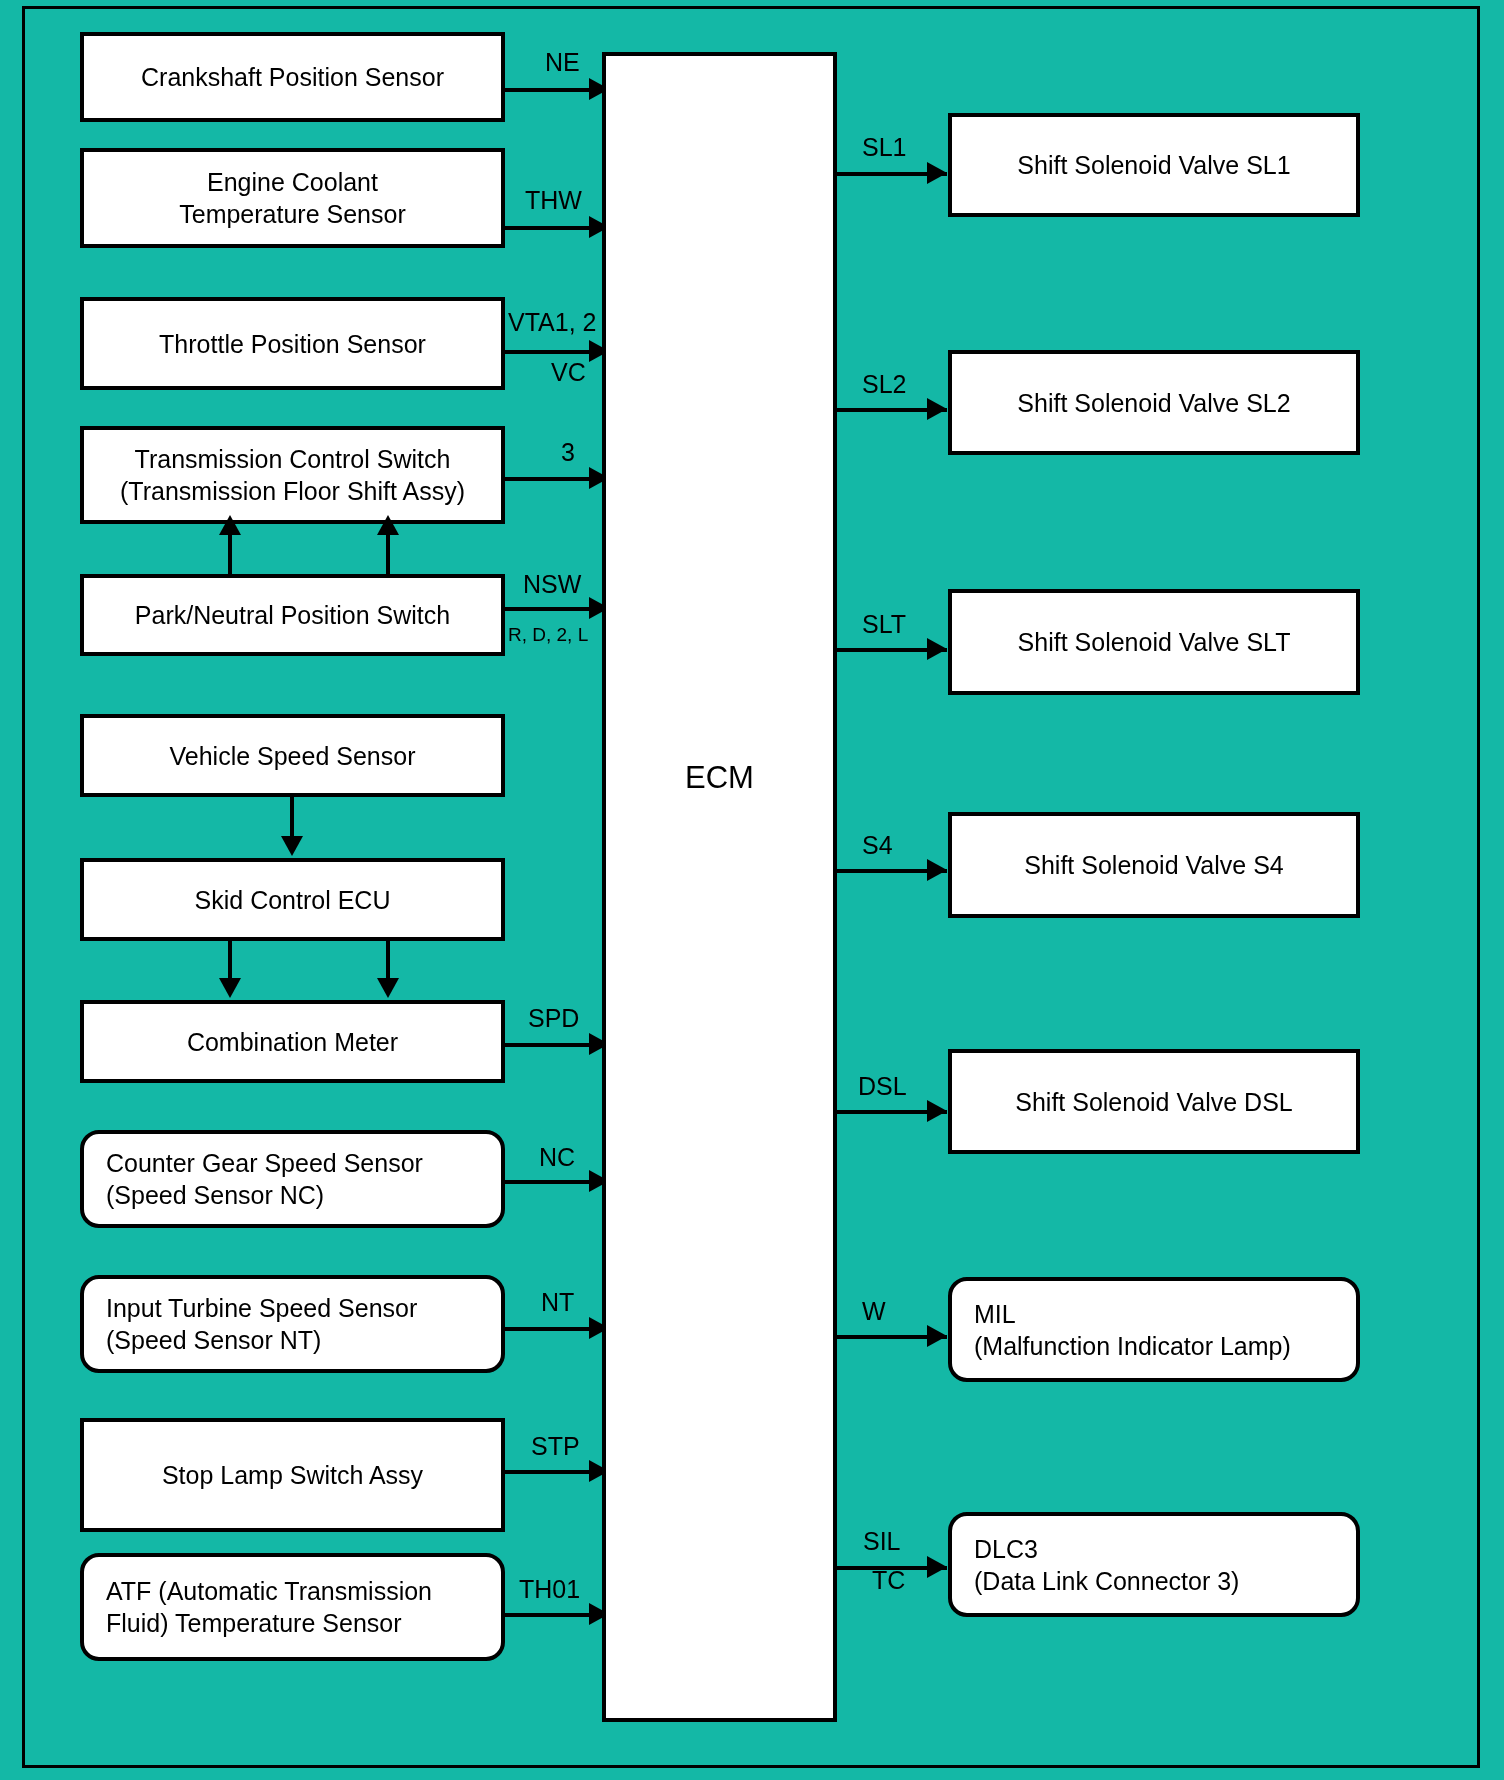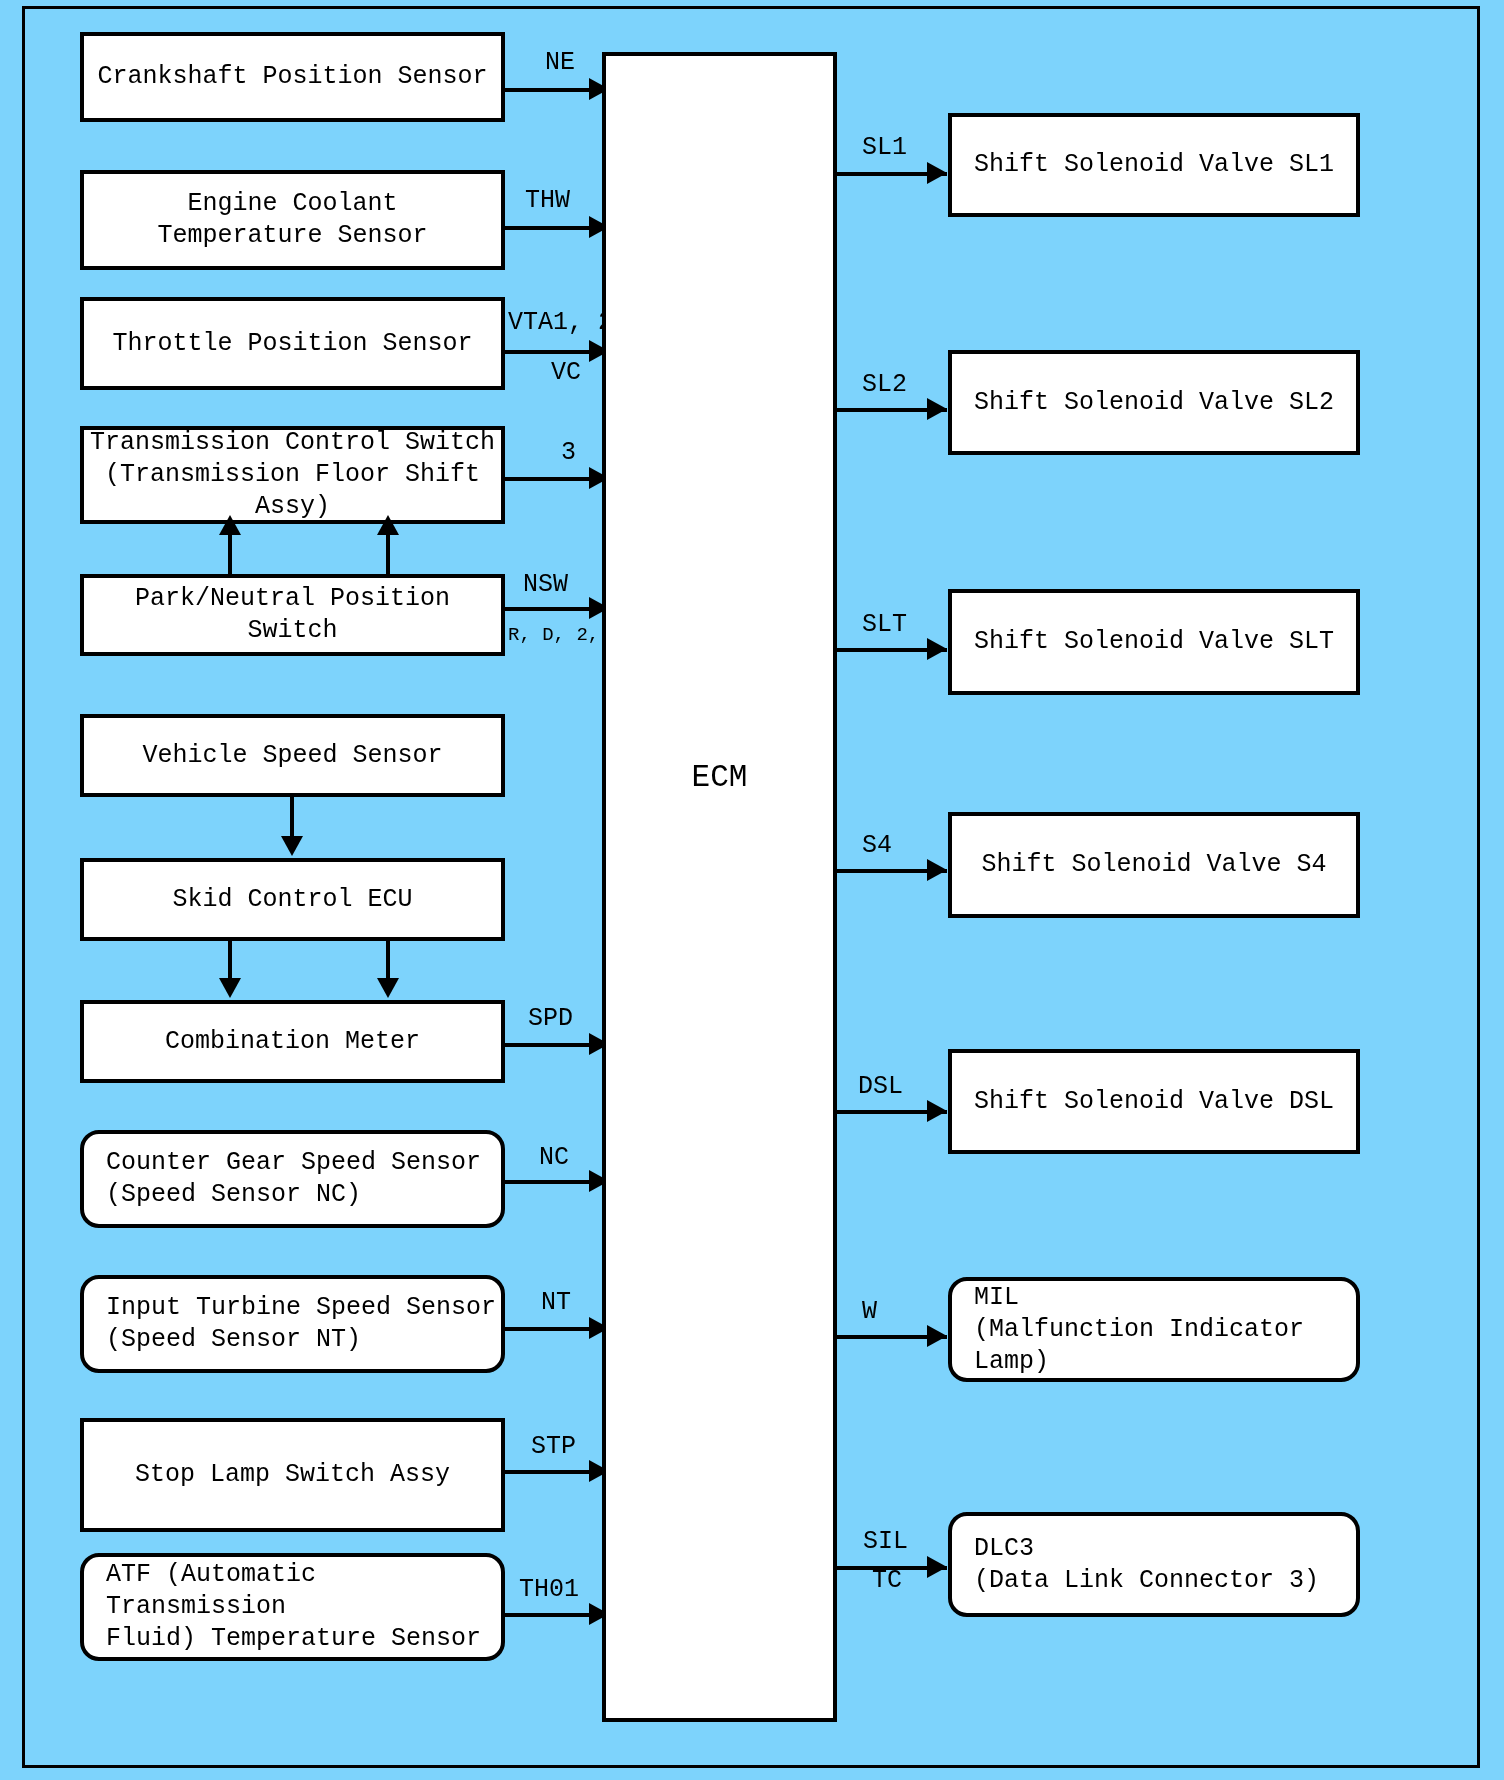--- a/index.html
+++ b/index.html
@@ -4,22 +4,22 @@
 <style>
   html, body {
     margin: 0;
     padding: 0;
     background: #ffffff;
   }
   #canvas {
     position: relative;
     width: 1504px;
     height: 1780px;
-    background: #7dd3fc;
-    font-family: Liberation Mono, monospace;
+    background: #14b8a6;
+    font-family: Liberation Sans, sans-serif;
     overflow: hidden;
   }
   
   #outer-frame {
     position: absolute;
     left: 22px;
     top: 6px;
     width: 1458px;
     height: 1762px;
     border: 3px solid #000000;
@@ -128,21 +128,21 @@
 
   <div id="outer-frame"></div>
 
   <div class="block center" style="left:80px; top:32px; width:425px; height:90px;">
     <span class="blabel">Crankshaft Position Sensor</span>
   </div>
   <div class="hline" style="left:505px; top:88px; width:100px;"></div>
   <div class="arrow-right" style="left:589px; top:78px;"></div>
   <div class="siglabel tal-left" style="left:545px; top:48px;">NE</div>
 
-  <div class="block center" style="left:80px; top:170px; width:425px; height:100px;">
+  <div class="block center" style="left:80px; top:148px; width:425px; height:100px;">
     <span class="blabel">Engine Coolant
 Temperature Sensor</span>
   </div>
   <div class="hline" style="left:505px; top:226px; width:100px;"></div>
   <div class="arrow-right" style="left:589px; top:216px;"></div>
   <div class="siglabel tal-left" style="left:525px; top:186px;">THW</div>
 
   <div class="block center" style="left:80px; top:297px; width:425px; height:93px;">
     <span class="blabel">Throttle Position Sensor</span>
   </div>

